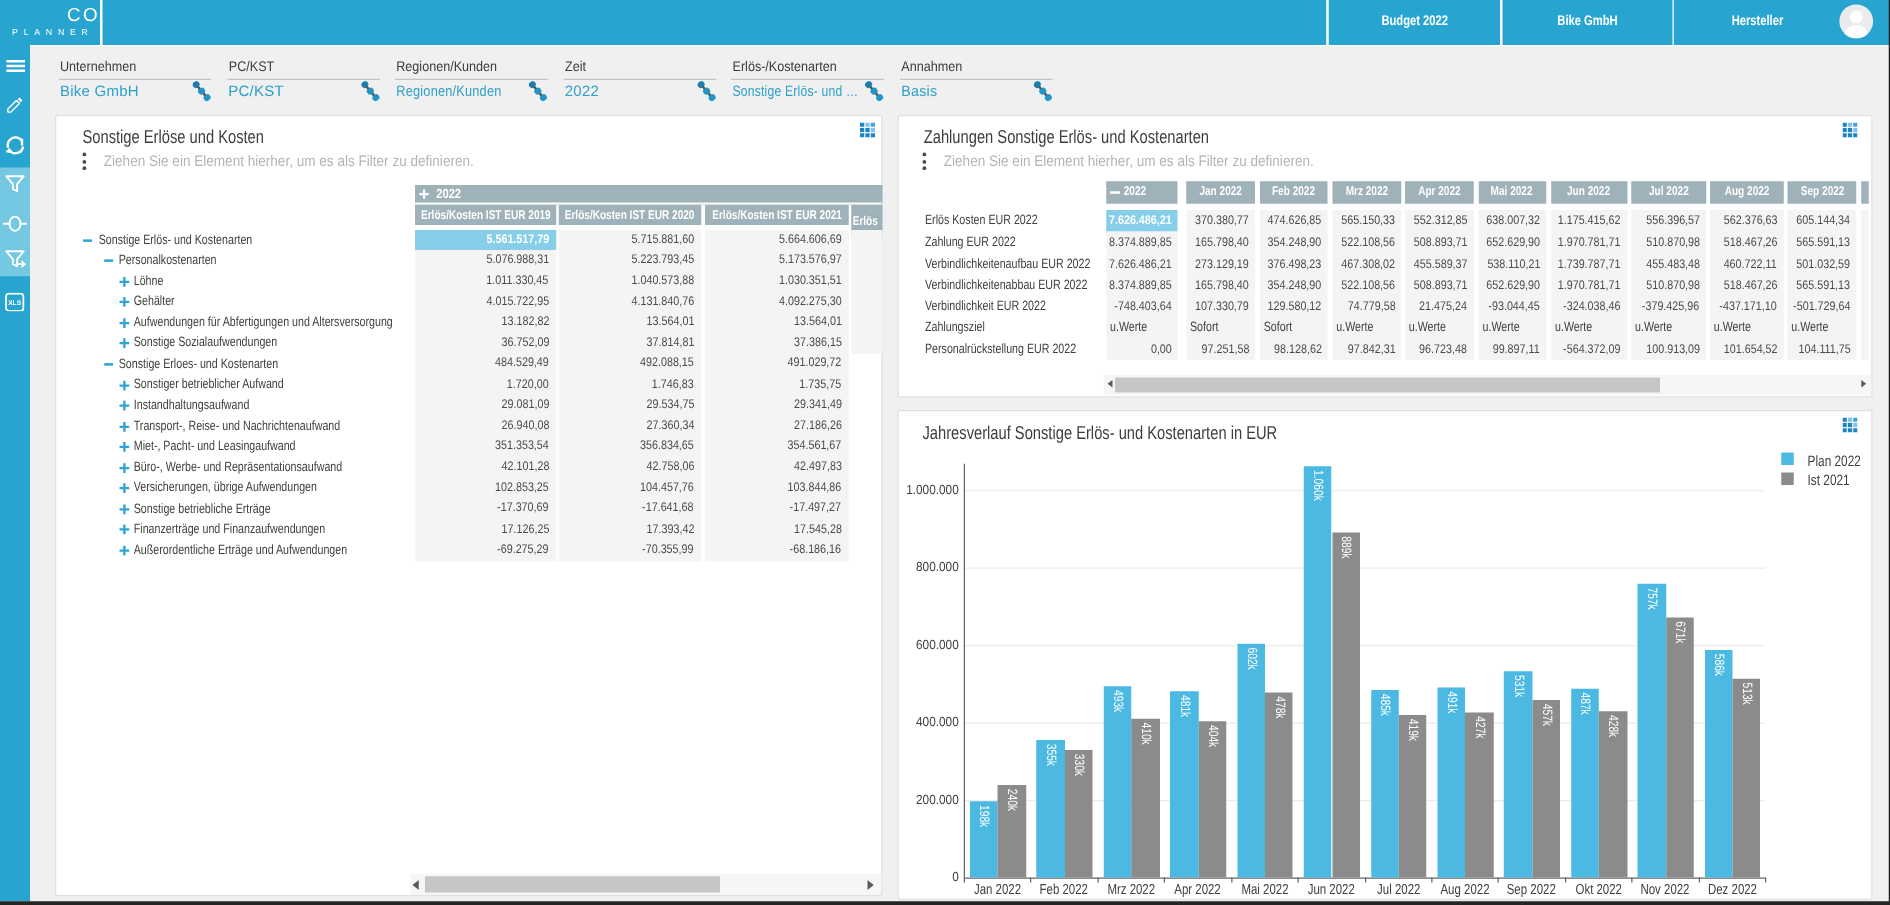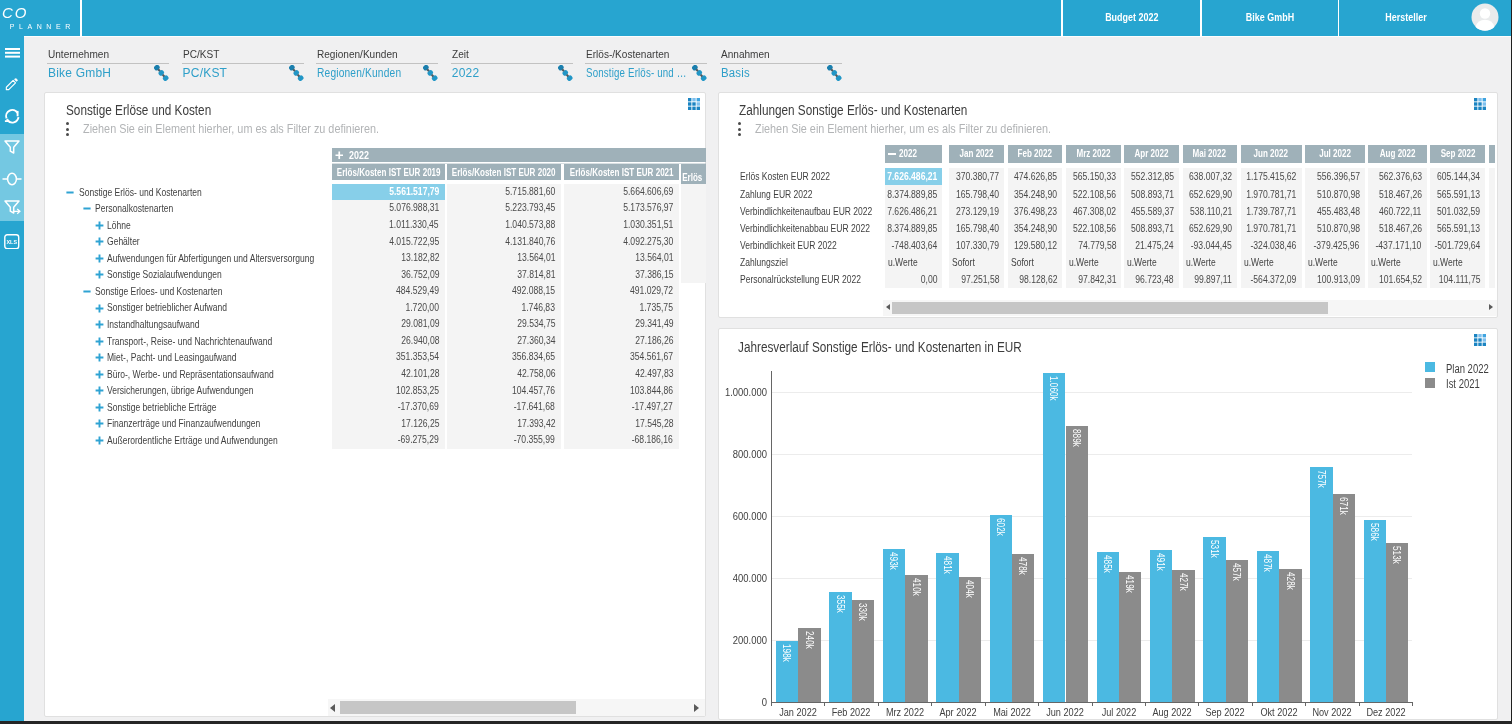--- a/index.html
+++ b/index.html
@@ -9,21 +9,21 @@
 .cnd { position:absolute; font-size:10.8px; color:#3f3f3f; white-space:nowrap; transform:scaleX(0.79); transform-origin:0 50%; }
 .num { position:absolute; font-size:10px; color:#4a4a4a; white-space:nowrap; transform:scaleX(0.86); transform-origin:100% 50%; line-height:16.55px; }
 .hcell { position:absolute; background:#9fb1b9; color:#fff; overflow:hidden; display:flex; align-items:center; justify-content:center; }
 .htx { font-size:10.2px; font-weight:bold; color:#fff; white-space:nowrap; transform:scaleX(0.79); }
 .colbg { position:absolute; background:#f4f4f4; }
 </style></head><body>
 
 <div style="position:absolute;left:0;top:0;width:1512px;height:36.2px;background:#27a5d0;"></div>
 <div style="position:absolute;left:24px;top:36.2px;width:1488px;height:1.2px;background:#fdfdfd;"></div>
 <div style="position:absolute;left:80.2px;top:0;width:1.5px;height:36.2px;background:#ffffff;"></div>
-<div style="position:absolute;left:0;top:4px;width:80px;text-align:left;color:#fff;font-size:15px;letter-spacing:2px;text-indent:2px;font-style:italic;">CO</div>
+<div style="position:absolute;left:0;top:4px;width:80px;text-align:right;color:#fff;font-size:15px;letter-spacing:2px;text-indent:2px;">CO</div>
 <div style="position:absolute;left:0;top:22.5px;width:80px;text-align:center;color:#fff;font-size:7px;letter-spacing:4.6px;text-indent:4.6px;">PLANNER</div>
 <div style="position:absolute;left:1061px;top:0;width:1.5px;height:36px;background:#ffffff;"></div>
 <div style="position:absolute;left:1200px;top:0;width:1.5px;height:36px;background:#ffffff;"></div>
 <div style="position:absolute;left:1337.5px;top:0;width:1.5px;height:36px;background:#ffffff;"></div>
 <div style="position:absolute;left:1062.5px;top:11px;width:137.5px;text-align:center;color:#fff;font-size:11.2px;font-weight:bold;white-space:nowrap;transform:scaleX(0.8);transform-origin:50% 50%;">Budget 2022</div>
 <div style="position:absolute;left:1201.5px;top:11px;width:136px;text-align:center;color:#fff;font-size:11.2px;font-weight:bold;white-space:nowrap;transform:scaleX(0.8);transform-origin:50% 50%;">Bike GmbH</div>
 <div style="position:absolute;left:1339px;top:11px;width:134px;text-align:center;color:#fff;font-size:11.2px;font-weight:bold;white-space:nowrap;transform:scaleX(0.8);transform-origin:50% 50%;">Hersteller</div>
 <svg class="abs" style="left:1470.5px;top:2.5px;" width="28" height="28" viewBox="0 0 28 28">
 <circle cx="14" cy="14" r="13.5" fill="#e9ebec"></circle>
 <circle cx="14" cy="10.5" r="5.2" fill="#ffffff"></circle>

